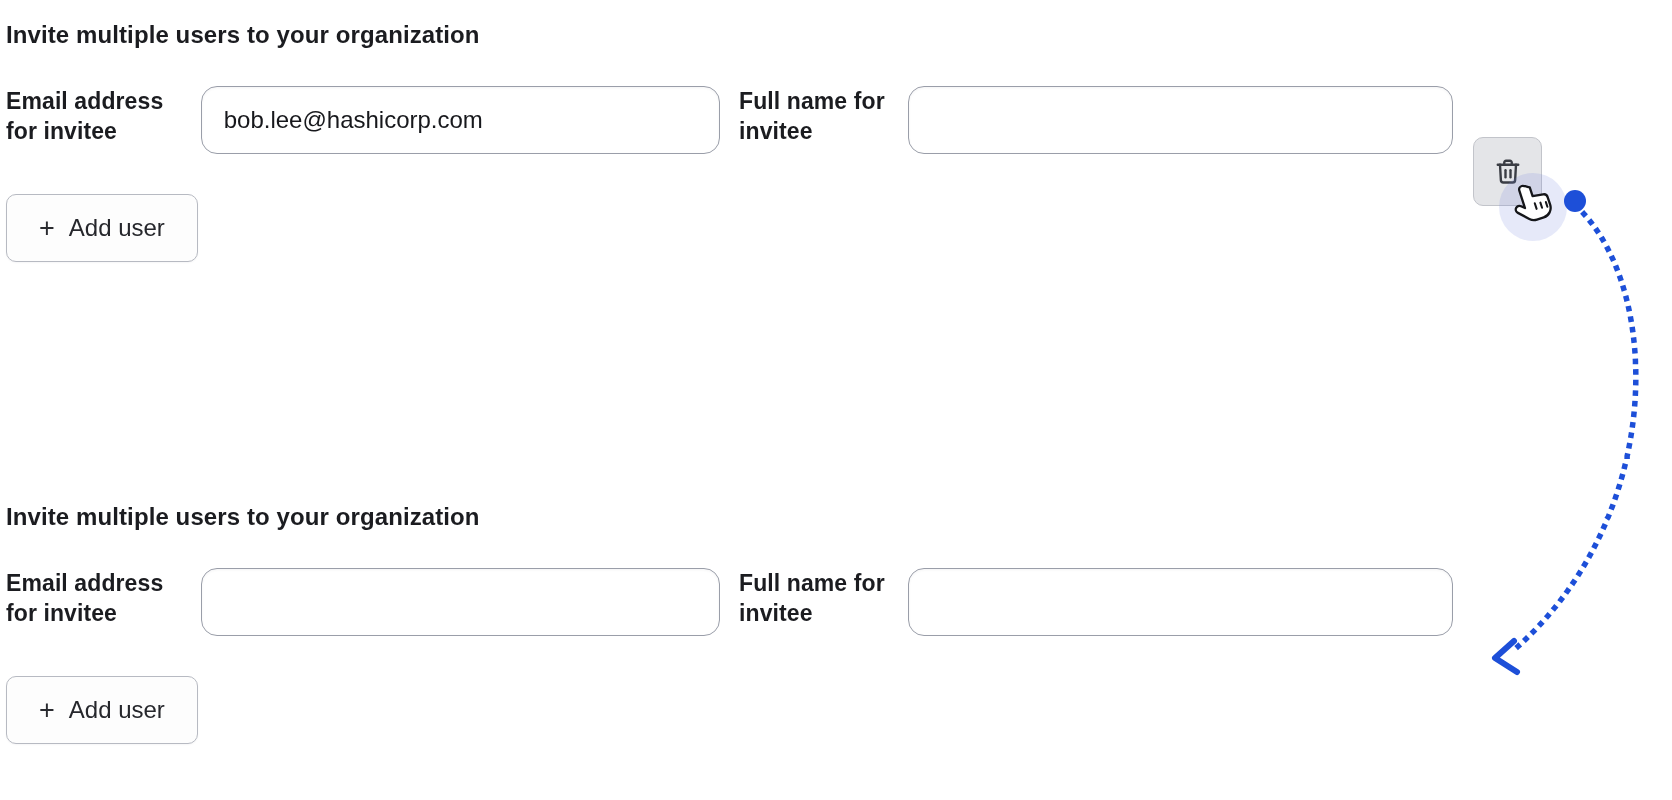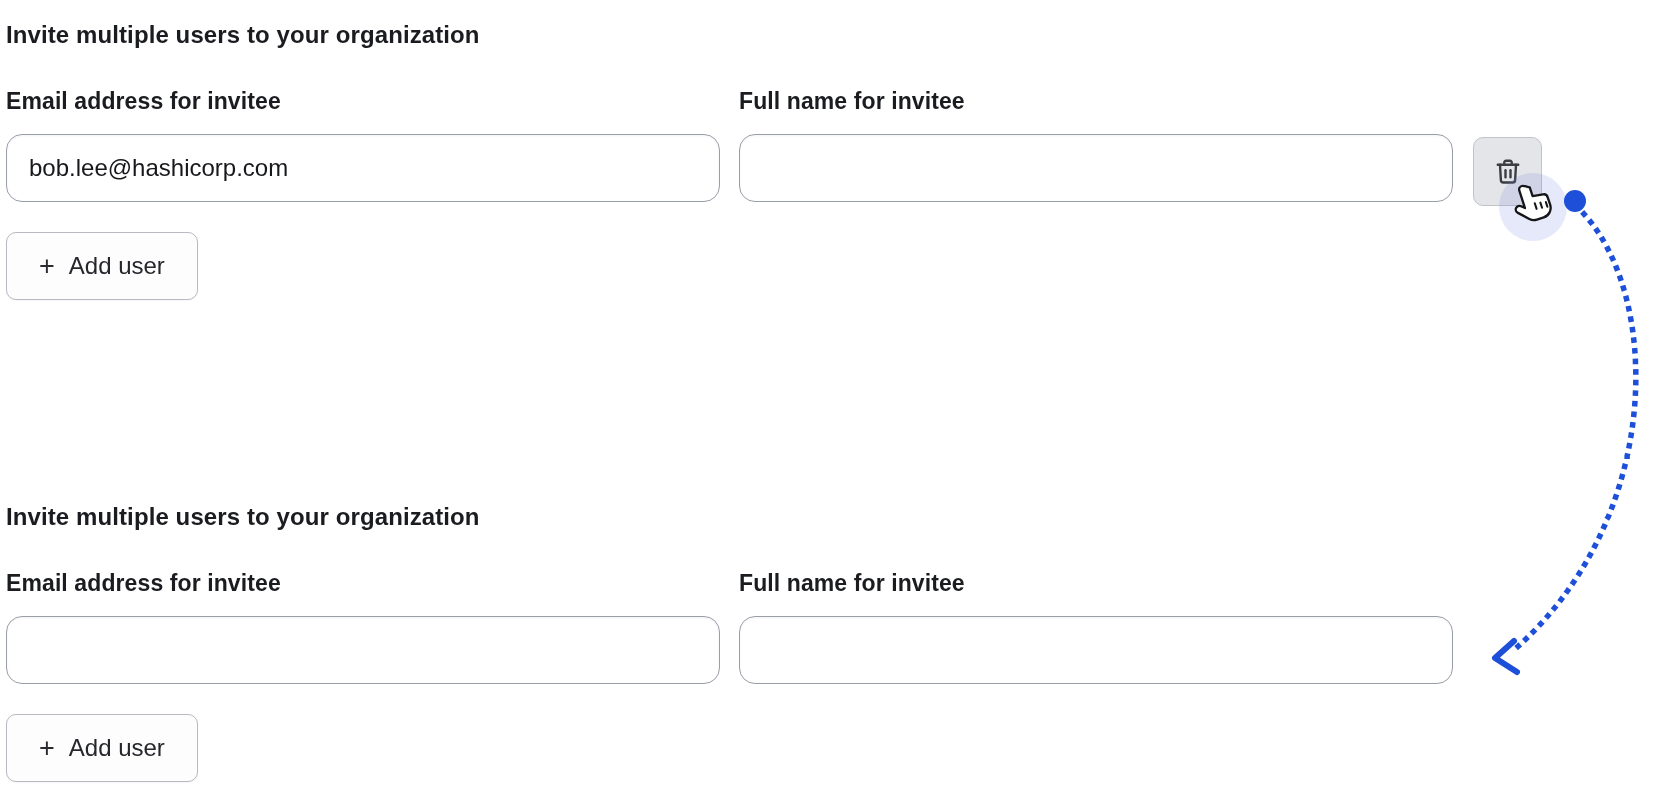--- a/index.html
+++ b/index.html
@@ -7,21 +7,21 @@
     width:1672px;height:800px;position:relative;background:#ffffff;
     font-family:"Liberation Sans","DejaVu Sans",sans-serif;
     color:#1d1e23;overflow:hidden;
   }
   .form-block{position:absolute;left:6px;width:1646px;}
   .form-heading{
     font-size:24px;font-weight:700;line-height:30px;color:#1b1c20;
     margin:0 0 36px 0;letter-spacing:0.1px;
   }
   .fields-row{position:relative;display:flex;gap:19px;}
-  .field-col{width:714px;display:flex;flex-direction:column;}
+  .field-col{width:714px;display:flex;}
   .field-label{
     font-size:23px;font-weight:700;line-height:30px;color:#1b1c20;
     margin-bottom:18px;letter-spacing:0.1px;
   }
   .text-input{
     box-sizing:border-box;width:714px;height:68px;
     border:1.5px solid #9a9ea9;border-radius:16px;background:#ffffff;
     font-family:inherit;font-size:24px;color:#17181c;padding:0 22px;
     box-shadow:inset 0 1px 3px rgba(20,25,40,0.05);
     outline:none;

